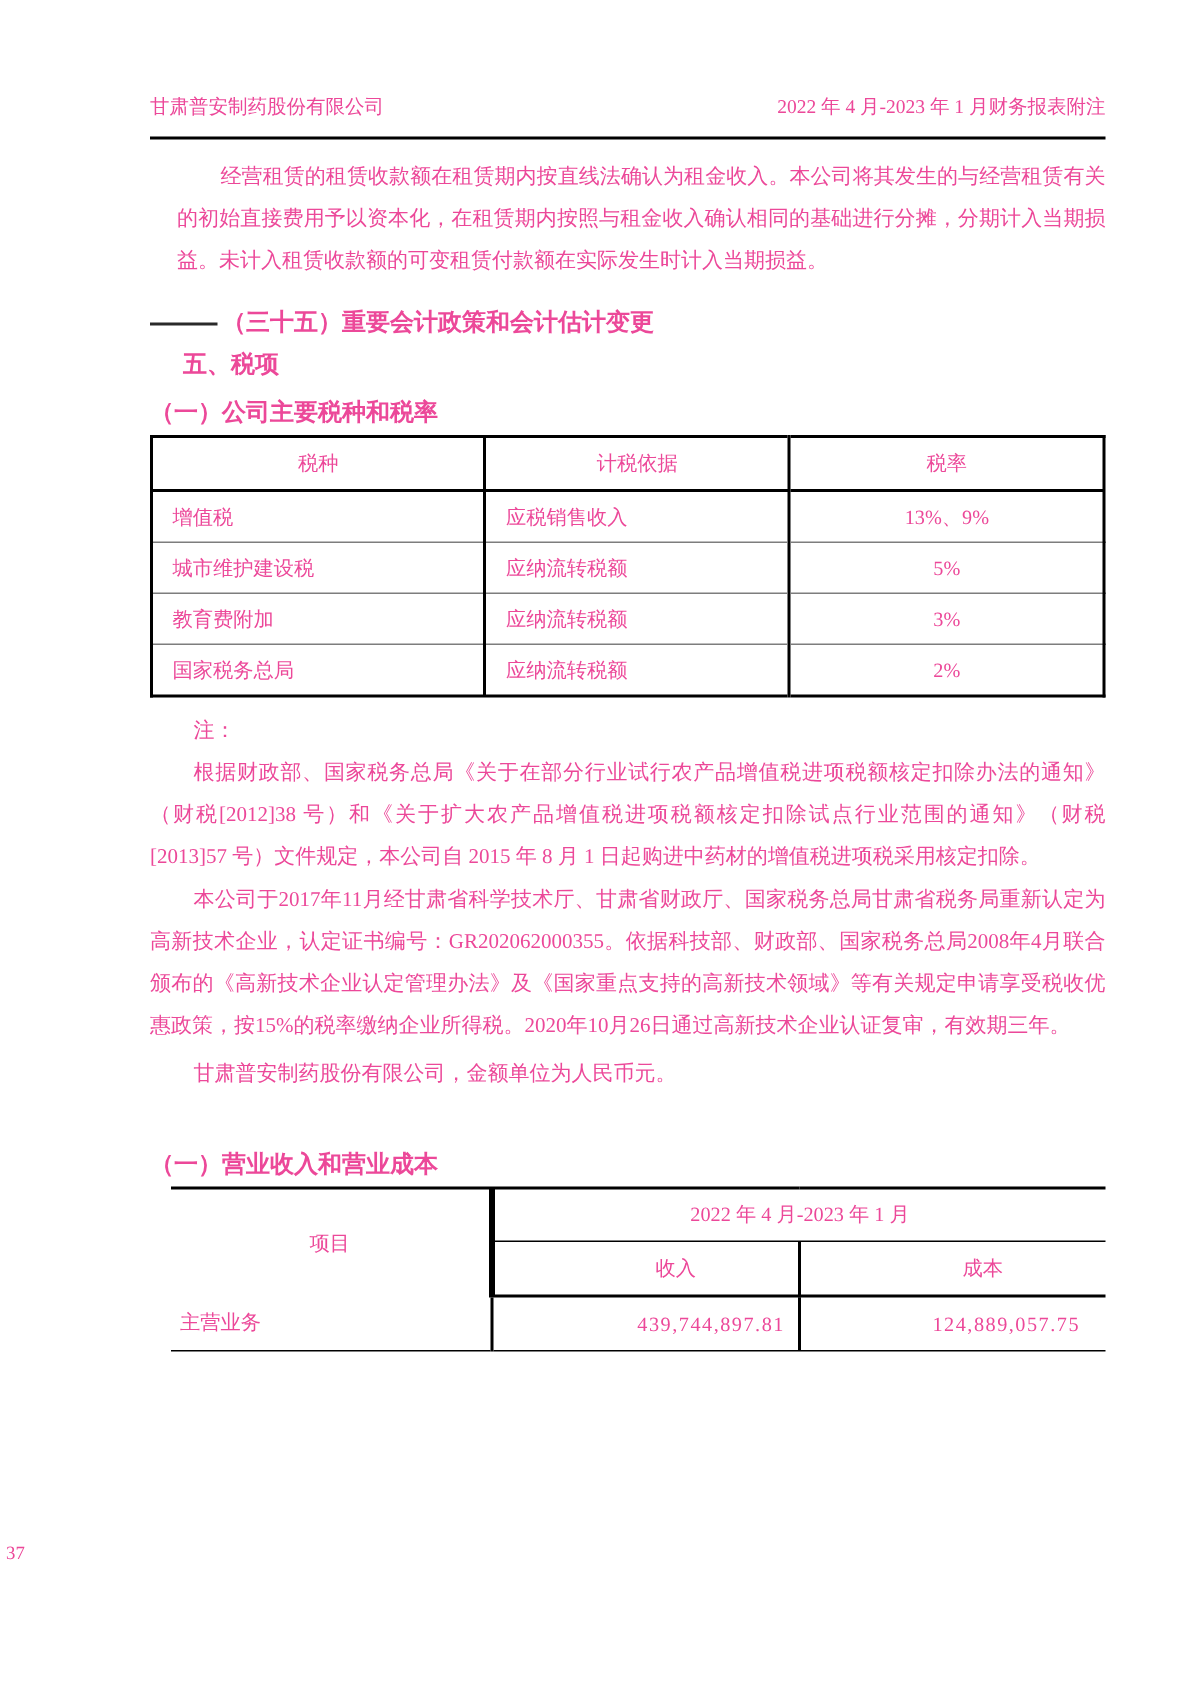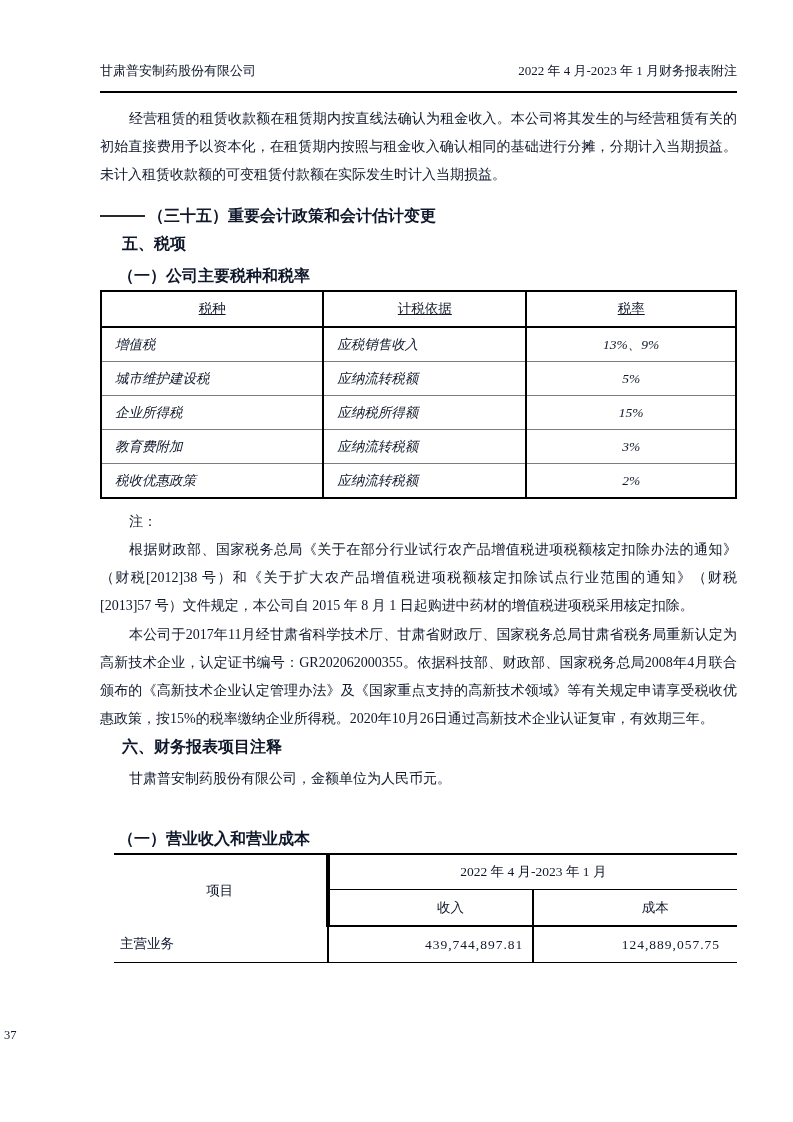--- a/index.html
+++ b/index.html
@@ -1,48 +1,48 @@
 <!DOCTYPE html>
 <html><head>
 <meta charset="utf-8">
 <style>
   html,body { margin:0; padding:0; background:#fff; }
   .page {
     position:relative; width:793px; height:1122px; background:#ffffff;
-    font-family:"Liberation Serif","DejaVu Serif",serif; color:#0f172a;
+    font-family:"Liberation Serif","DejaVu Serif",serif; color:#ec4899;
     overflow:hidden;
   }
   .content { position:absolute; left:100px; top:62px; width:637px; }
 
   .hdr { display:flex; justify-content:space-between; align-items:flex-end;
          padding-bottom:11px; border-bottom:2px solid #000; font-size:13px; }
 
   p.body { font-size:14px; line-height:28px; text-align:justify;
            text-indent:29px; margin:0; }
   .h-line { display:flex; align-items:center; height:28px; margin-top:13px; }
   .dash { width:45px; border-top:2px solid #2a2a2a; margin-right:3px; flex:none; }
   .h { font-size:16px; font-weight:bold; line-height:28px; margin:0; }
   .h-num { margin-left:22px; }
-  .h-paren { margin-left:18px; }
+  .h-paren { }
 
-  #para-lease { margin-top:12px; }
+  #para-lease { margin-top:12px;margin-left:18px; }
   #h-sub1 { margin-top:4px; }
   #note-label { margin-top:9px; }
   #h-sub2 { margin-top:3px; }
   #p-incentive { margin-top:1px; }
   #p-units { margin-top:4px; }
   #h-rev { margin-top:32px; }
 
   table { border-collapse:collapse; table-layout:fixed; font-size:13.5px; }
 
   
   .t1 { width:637px; border:2px solid #000; }
   .t1 th { font-weight:normal; text-align:center; height:32px;
-           border-bottom:2px solid #000;text-decoration:underline; }
-  .t1 td { height:31px;font-style:italic; }
+           border-bottom:2px solid #000; }
+  .t1 td { height:31px; }
   .t1 th + th, .t1 td + td { border-left:2px solid #000;border-radius:13px; }
   .t1 tbody tr + tr td { border-top:1px solid #7d7d7d; }
   .t1 .lft { text-align:left; padding-left:13px; }
   .t1 .c { text-align:center; }
 
   
   .t2 { width:623px; margin-left:14px; border-top:2px solid #000;
         border-bottom:1.5px solid #000; }
   .t2 td { text-align:center; }
   .t2 .item-h { border-right:4px solid #000000; }
@@ -97,43 +97,37 @@
           <td class="lft">增值税</td>
           <td class="lft">应税销售收入</td>
           <td class="c">13%、9%</td>
         </tr>
         <tr>
           <td class="lft">城市维护建设税</td>
           <td class="lft">应纳流转税额</td>
           <td class="c">5%</td>
         </tr>
         <tr>
-          <td class="lft">企业所得税</td>
-          <td class="lft">应纳税所得额</td>
-          <td class="c">15%</td>
-        </tr>
-        <tr>
           <td class="lft">教育费附加</td>
           <td class="lft">应纳流转税额</td>
           <td class="c">3%</td>
         </tr>
         <tr>
-          <td class="lft">税收优惠政策</td>
+          <td class="lft">国家税务总局</td>
           <td class="lft">应纳流转税额</td>
           <td class="c">2%</td>
         </tr>
       </tbody>
     </table>
 
     <p class="body" id="note-label">注：</p>
     <p class="body">根据财政部、国家税务总局《关于在部分行业试行农产品增值税进项税额核定扣除办法的通知》（财税[2012]38 号）和《关于扩大农产品增值税进项税额核定扣除试点行业范围的通知》（财税[2013]57 号）文件规定，本公司自 2015 年 8 月 1 日起购进中药材的增值税进项税采用核定扣除。</p>
 
     <p class="body" id="p-incentive">本公司于2017年11月经甘肃省科学技术厅、甘肃省财政厅、国家税务总局甘肃省税务局重新认定为高新技术企业，认定证书编号：GR202062000355。依据科技部、财政部、国家税务总局2008年4月联合颁布的《高新技术企业认定管理办法》及《国家重点支持的高新技术领域》等有关规定申请享受税收优惠政策，按15%的税率缴纳企业所得税。2020年10月26日通过高新技术企业认证复审，有效期三年。</p>
 
-    <div class="h h-num">六、财务报表项目注释</div>
     <p class="body" id="p-units">甘肃普安制药股份有限公司，金额单位为人民币元。</p>
 
     <div class="h h-paren" id="h-rev">（一）营业收入和营业成本</div>
 
     <table class="t2">
       <colgroup>
           <col style="width:34.3%">
           <col style="width:33%">
           <col style="width:32.7%">
         </colgroup>

